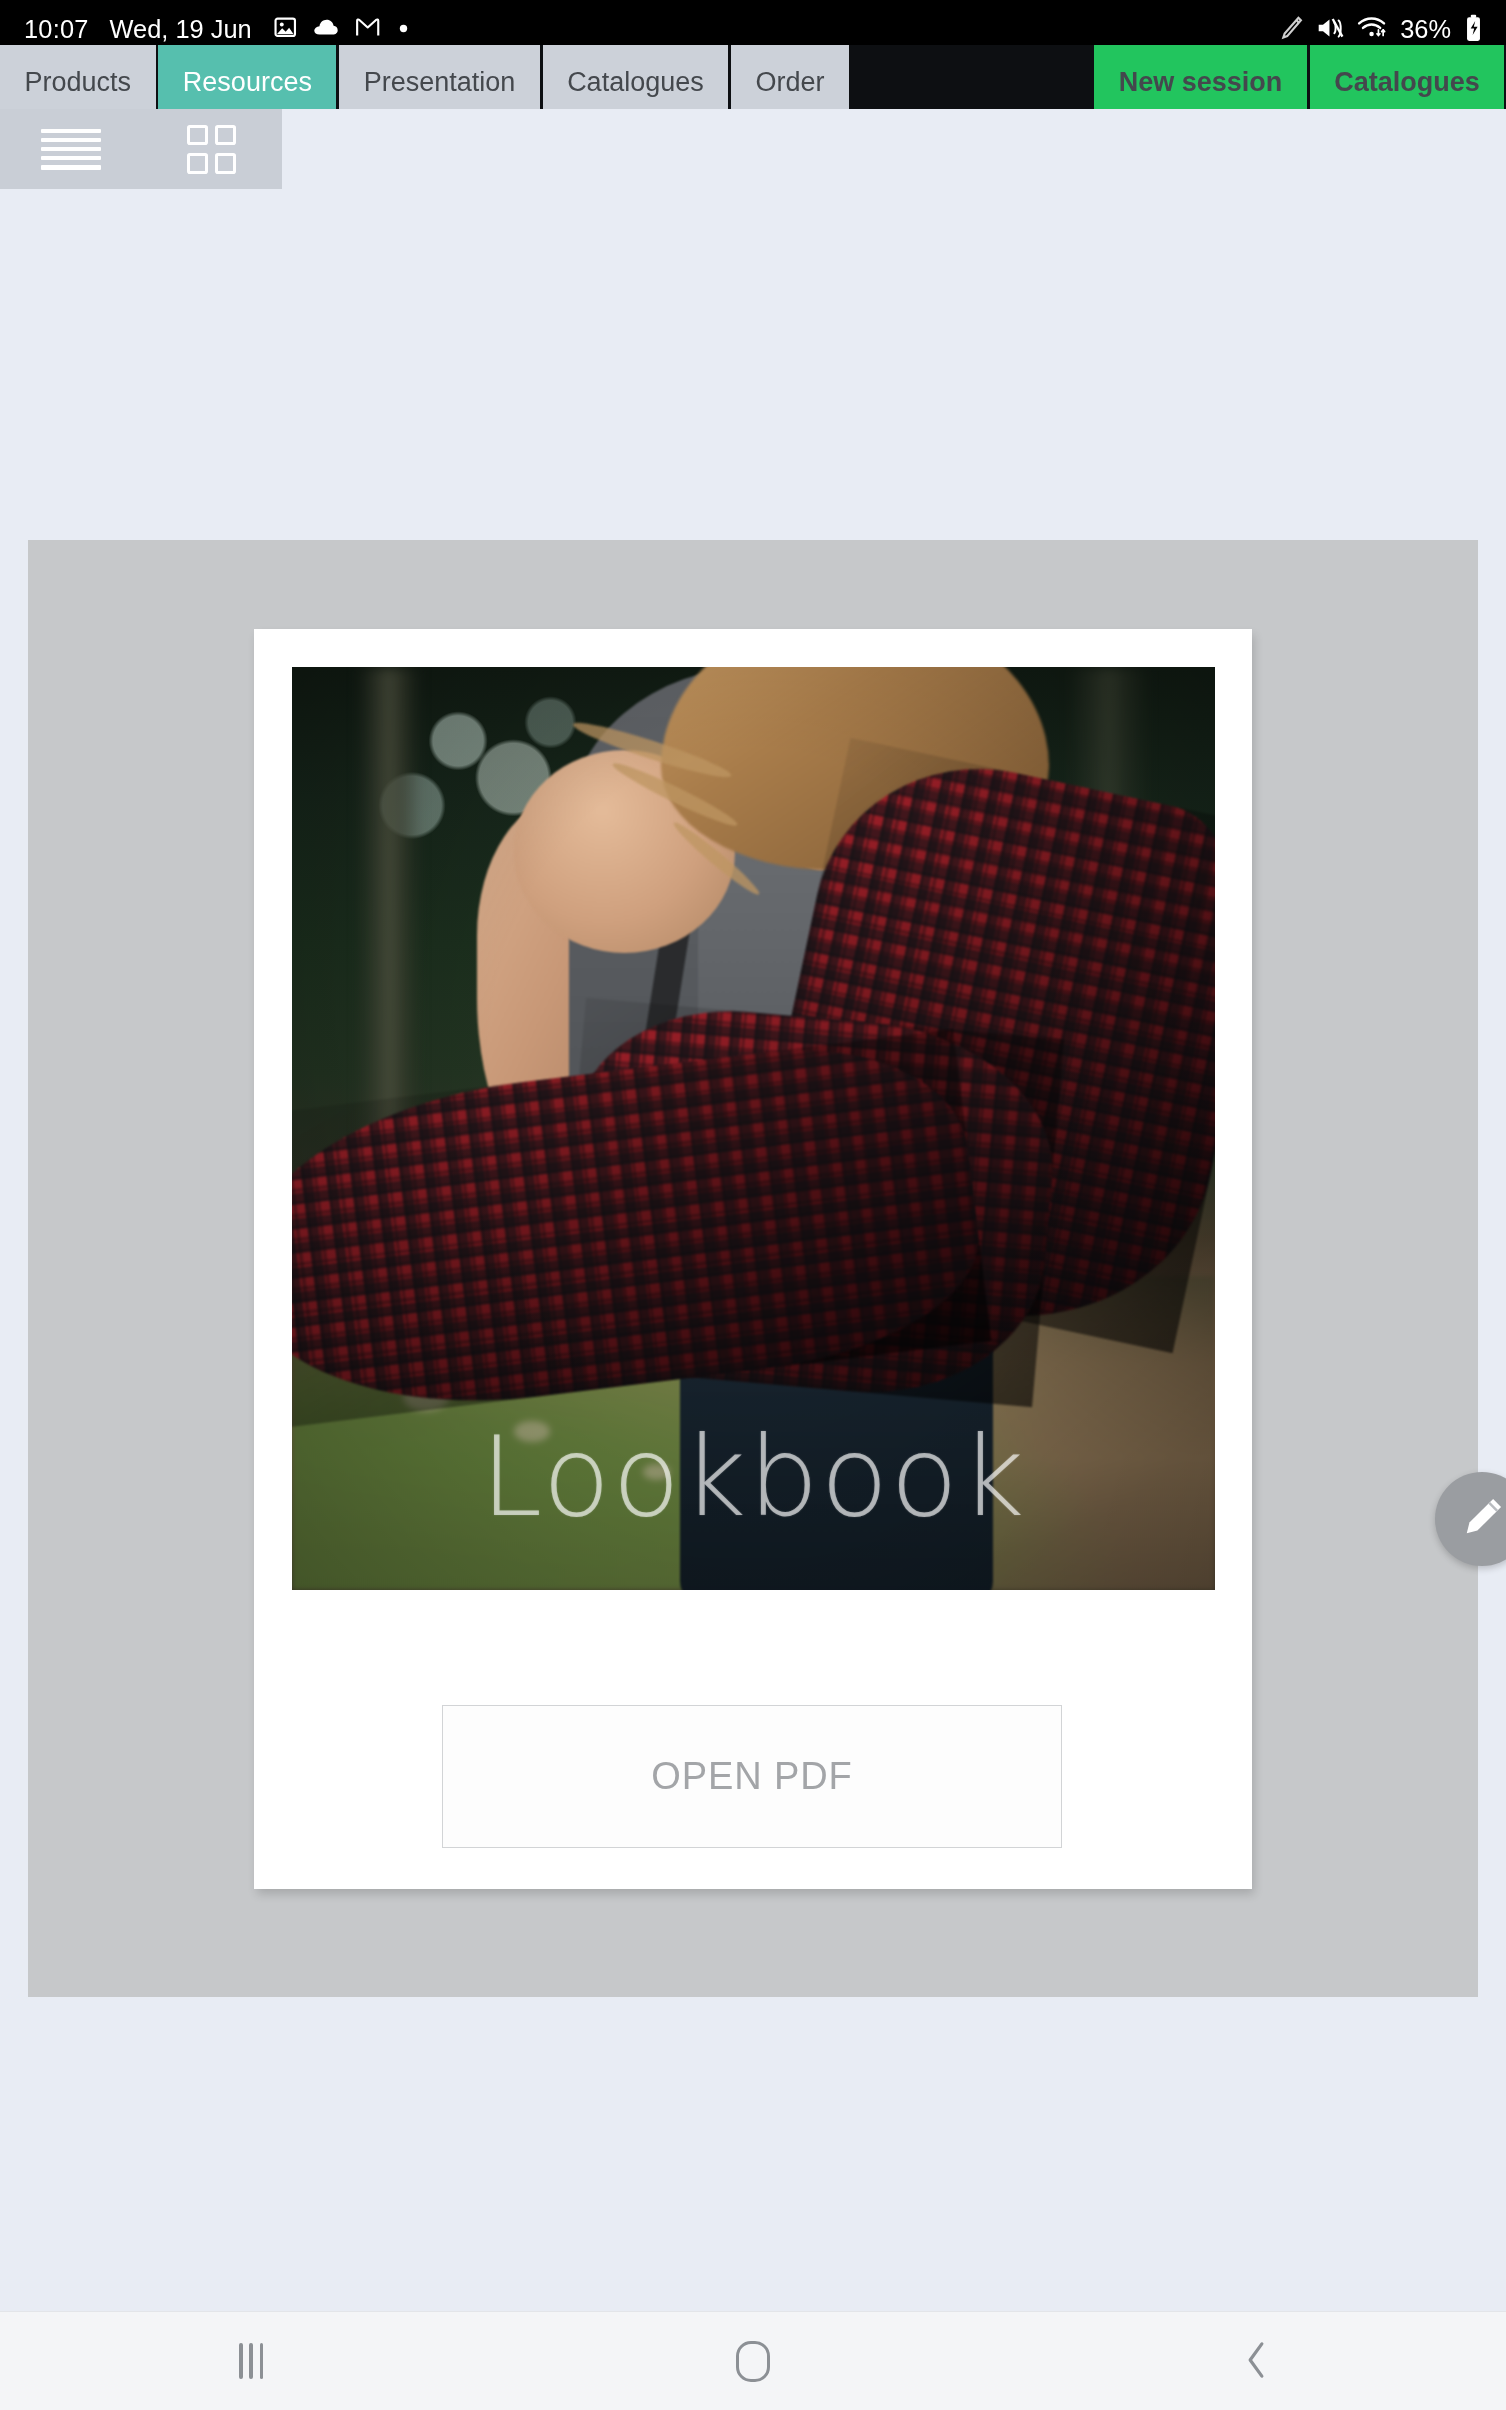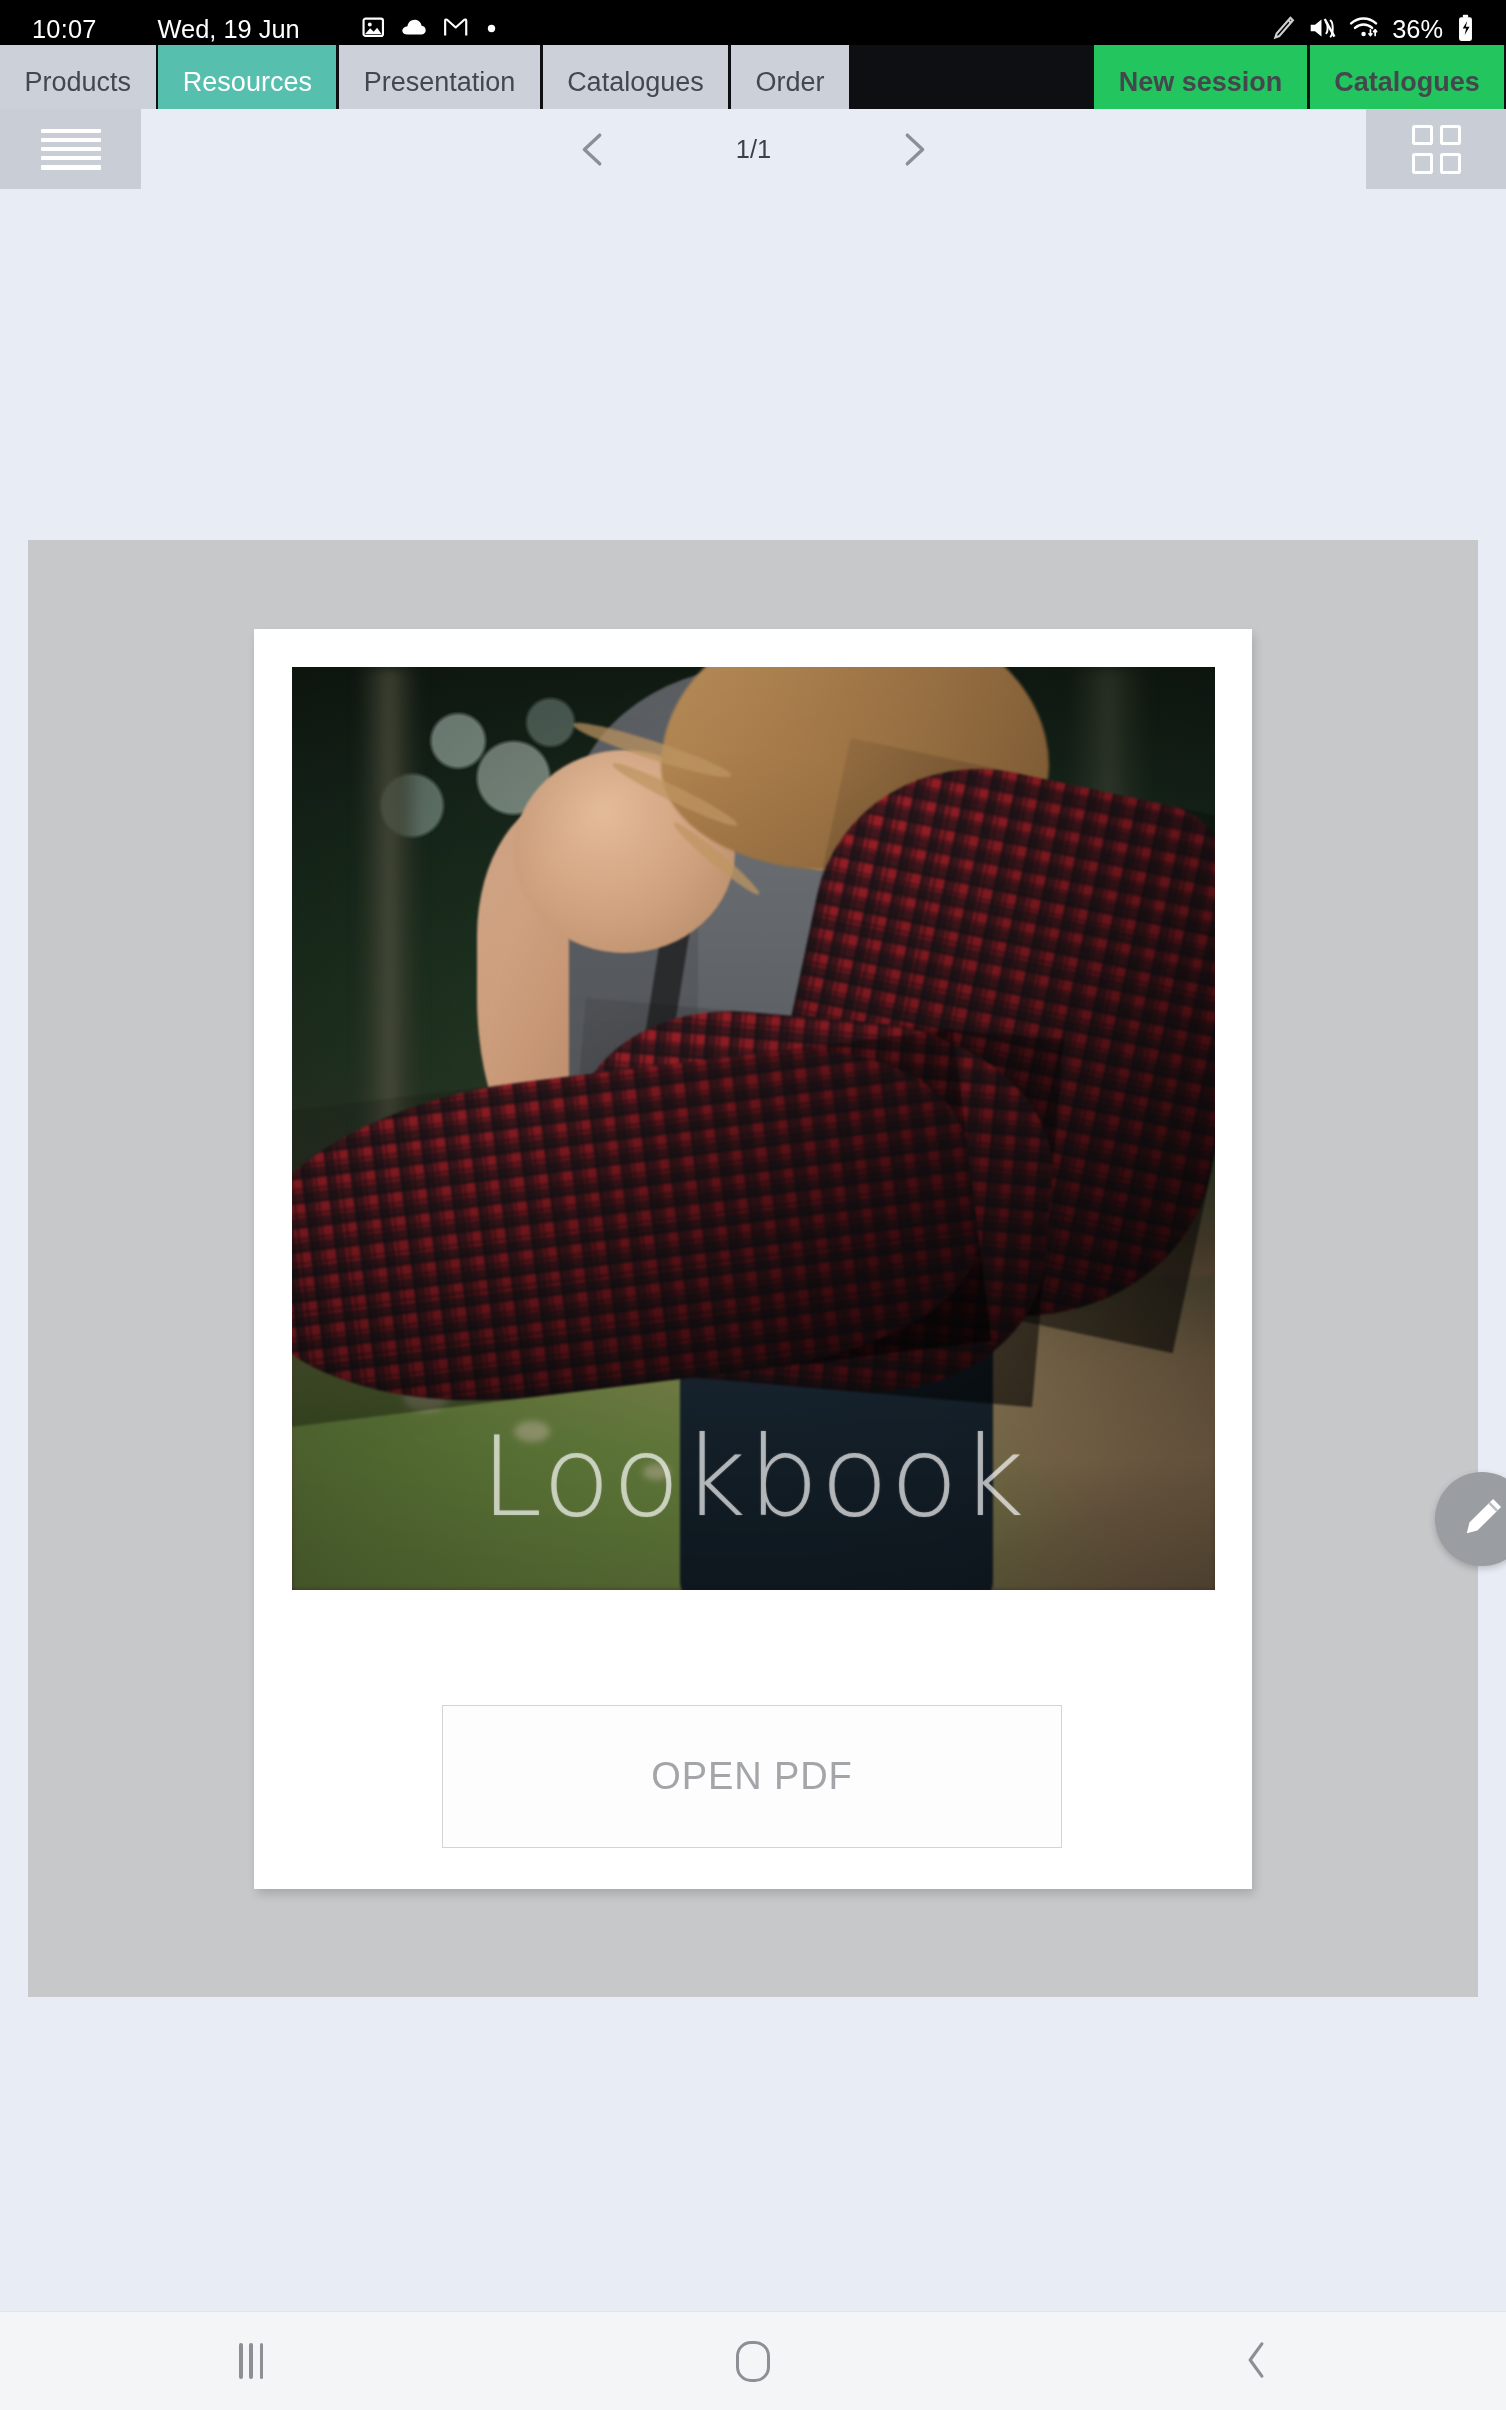--- a/index.html
+++ b/index.html
@@ -8,22 +8,21 @@
     background:#e8ecf4;
     font-family:"Liberation Sans", sans-serif;
     overflow:hidden;
   }
 
   
   #status-bar{
     position:absolute; left:0; top:0; width:1507px; height:58px;
     background:#000; color:#fff;
     display:flex; align-items:center;
-    padding:0 32px;
-    gap:40px;
+    padding:0 24px;
   }
   .sb-time{ font-size:25.4px; letter-spacing:0.2px; font-weight:400; }
   .sb-date{ font-size:25.4px; margin-left:21px; font-weight:400;}
   .sb-notif{ display:flex; align-items:center; gap:16px; margin-left:21px;}
   .sb-right{ margin-left:auto; display:flex; align-items:center; gap:13px;}
   .sb-batt-text{ font-size:25.4px; font-weight:400; }
 
   
   #tab-bar{
     position:absolute; left:0; top:45px; width:1507px; height:74px;
@@ -358,33 +357,20 @@
   <div class="tb-btn">
     <span class="ham">
       <span></span>
         <span></span>
         <span></span>
         <span></span>
         <span></span>
     </span>
   </div>
 
-  <div class="tb-mid">
-    <span>
-      <svg class="chev" viewBox="0 0 24 24">
-          <path d="M16 4L7.5 12 16 20" fill="none" stroke="#8b9096" stroke-width="1.9" stroke-linecap="round" stroke-linejoin="round"></path>
-        </svg>
-    </span>
-    <span class="page-ind">1/1</span>
-    <span>
-      <svg class="chev" viewBox="0 0 24 24">
-          <path d="M8 4l8.5 8L8 20" fill="none" stroke="#8b9096" stroke-width="1.9" stroke-linecap="round" stroke-linejoin="round"></path>
-        </svg>
-    </span>
-  </div>
 
   <div class="tb-btn">
     <span class="grid4">
       <i></i>
         <i></i>
         <i></i>
         <i></i>
     </span>
   </div>
 </div>

